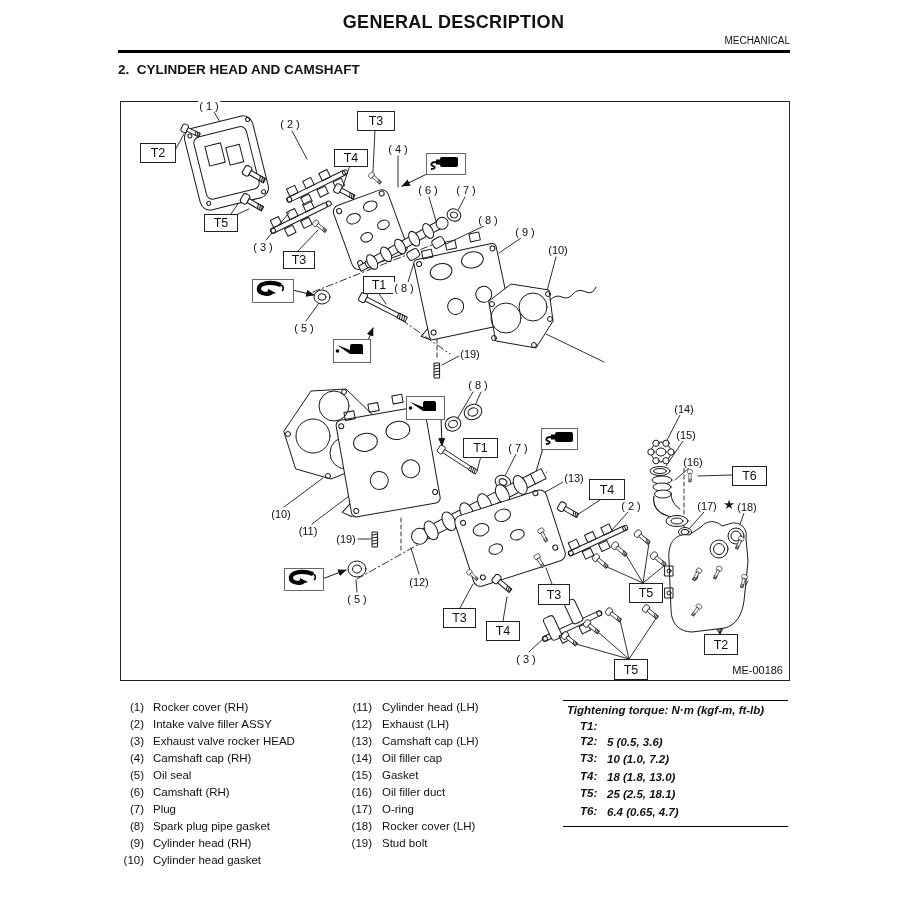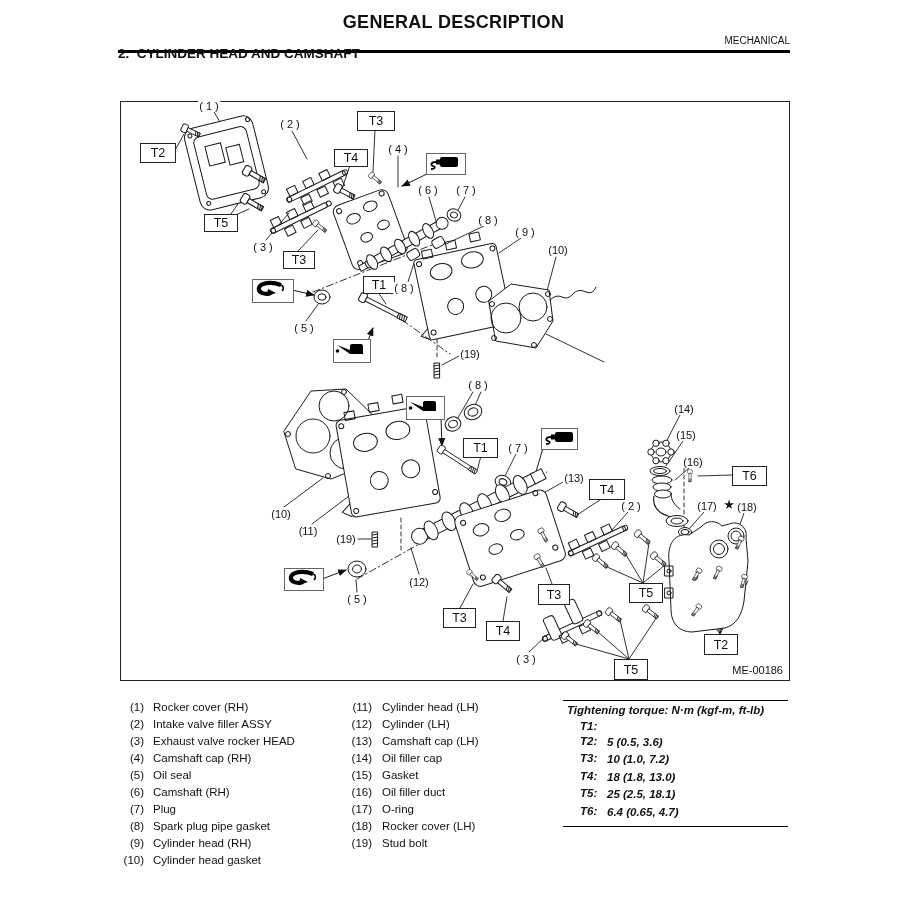--- a/index.html
+++ b/index.html
@@ -1,20 +1,20 @@
 <!DOCTYPE html>
 <html><head>
 <meta charset="utf-8">
 <style>
   html,body{margin:0;padding:0;background:#fff;}
   body{width:907px;height:907px;position:relative;font-family:"Liberation Sans","DejaVu Sans",sans-serif;color:#111;overflow:hidden;}
   .page-title{position:absolute;left:117px;top:12px;width:673px;text-align:center;font-size:18px;font-weight:bold;letter-spacing:.3px;white-space:pre;}
   .page-subtitle{position:absolute;right:117px;top:35px;font-size:10px;}
   .rule{position:absolute;left:118px;top:50px;width:672px;height:3px;background:#000;}
-  .section-title{position:absolute;left:118px;top:46px;font-size:13.5px;font-weight:bold;white-space:pre;}
+  .section-title{position:absolute;left:118px;top:62px;font-size:13.5px;font-weight:bold;white-space:pre;}
   .diagram{position:absolute;left:120px;top:101px;width:668px;height:578px;border:1.5px solid #222;}
   .diagram svg{position:absolute;left:0;top:0;}
   .overlay{position:absolute;left:0;top:0;width:100%;height:100%;}
   .callout{position:absolute;transform:translate(-50%,-50%);font-size:11px;white-space:nowrap;background:#fff;padding:0 1px;}
   .callout.star{font-size:13px;padding:0;}
   .tbox{position:absolute;border:1.4px solid #222;background:#fff;display:flex;align-items:center;justify-content:center;font-size:12.5px;color:#111;}
   .iconbox{position:absolute;border:1.3px solid #666;background:#fff;display:flex;align-items:center;justify-content:center;}
   .figcode{position:absolute;right:6px;bottom:4px;font-size:11px;}
   .parts{position:absolute;top:698px;font-size:11.5px;}
   .parts .prow{display:flex;height:17px;align-items:center;}
@@ -543,21 +543,21 @@
 </div>
 <div class="parts right">
 
     <div class="prow">
       <span class="pnum">(11)</span>
       <span class="plabel">Cylinder head (LH)</span>
     </div>
 
     <div class="prow">
       <span class="pnum">(12)</span>
-      <span class="plabel">Cylinder (LH)</span>
+      <span class="plabel">Exhaust (LH)</span>
     </div>
 
     <div class="prow">
       <span class="pnum">(13)</span>
       <span class="plabel">Camshaft cap (LH)</span>
     </div>
 
     <div class="prow">
       <span class="pnum">(14)</span>
       <span class="plabel">Oil filler cap</span>

